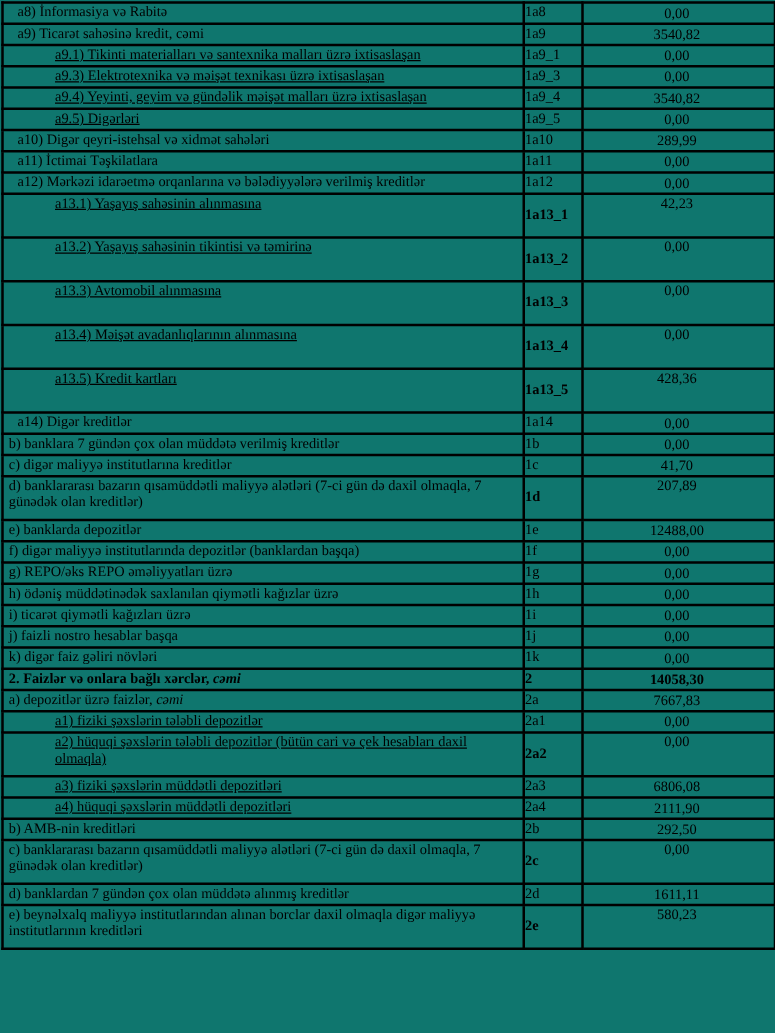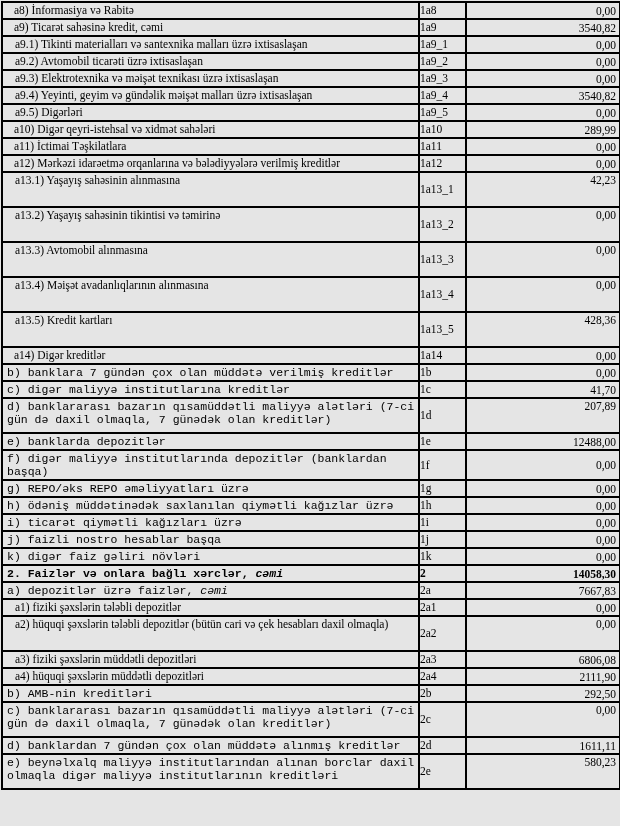--- a/index.html
+++ b/index.html
@@ -3,21 +3,21 @@
 <meta charset="utf-8">
 <style>
   html, body {
     margin: 0;
     padding: 0;
     background: #ffffff;
   }
   .page {
     width: 620px;
     height: 826px;
-    background: #e5e5e5;
+    background: #0f766e;
     overflow: hidden;
     font-family: "Liberation Serif", "DejaVu Serif", serif;
     color: #000000;
   }
   table.report {
     border-collapse: collapse;
     table-layout: fixed;
     width: 618px;
     margin: 1px 0 0 1px;
     font-size: 11.5px;
@@ -34,35 +34,35 @@
   }
   tr.row { height: 15px; }
   tr.tall { height: 35px; }
 
   td.label {
     text-align: left;
     padding-top: 1px;
     padding-bottom: 1px;
     padding-right: 3px;
   }
-  td.label.ind0 { padding-left: 4px; font-family: Liberation Mono, monospace;  }
+  td.label.ind0 { padding-left: 4px;  }
   td.label.ind1 { padding-left: 11px; }
-  td.label.ind2 { padding-left: 12px; }
+  td.label.ind2 { padding-left: 41px; text-decoration: underline; }
 
   td.code {
     vertical-align: middle;
   }
   td.value {
-    text-align: right;
+    text-align: center;
     padding-right: 3px;
     padding-top: 1px;
   }
   tr.row td.label, tr.row td.value { vertical-align: middle; }
   tr.tall td.label, tr.tall td.value { vertical-align: top; margin-top: 20px; }
-  tr.tall td.code { vertical-align: middle; }
+  tr.tall td.code { vertical-align: middle; font-weight: bold; }
 
   tr.bold td { font-weight: bold; }
   td.label i { font-style: italic; }
 </style>
 </head>
 <body>
 
 <div class="page">
   <table class="report">
     <colgroup>
@@ -80,25 +80,20 @@
           <td class="label ind1">a9) Ticarət sahəsinə kredit, cəmi</td>
           <td class="code">1a9</td>
           <td class="value">3540,82</td>
         </tr>
         <tr class="row">
           <td class="label ind2">a9.1) Tikinti materialları və santexnika malları üzrə ixtisaslaşan</td>
           <td class="code">1a9_1</td>
           <td class="value">0,00</td>
         </tr>
         <tr class="row">
-          <td class="label ind2">a9.2) Avtomobil ticarəti üzrə ixtisaslaşan</td>
-          <td class="code">1a9_2</td>
-          <td class="value">0,00</td>
-        </tr>
-        <tr class="row">
           <td class="label ind2">a9.3) Elektrotexnika və məişət texnikası üzrə ixtisaslaşan</td>
           <td class="code">1a9_3</td>
           <td class="value">0,00</td>
         </tr>
         <tr class="row">
           <td class="label ind2">a9.4) Yeyinti, geyim və gündəlik məişət malları üzrə ixtisaslaşan</td>
           <td class="code">1a9_4</td>
           <td class="value">3540,82</td>
         </tr>
         <tr class="row">

